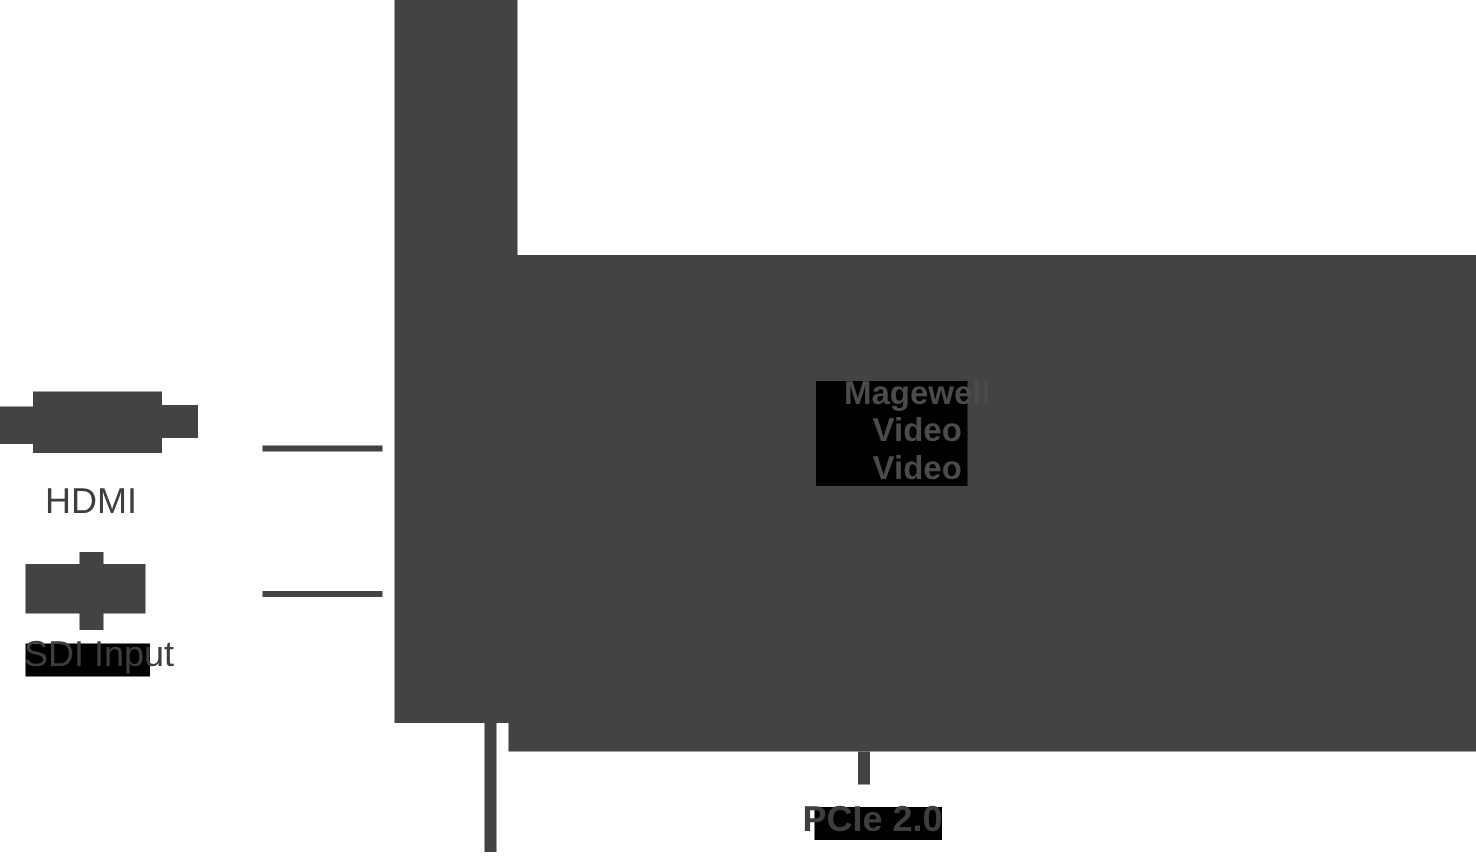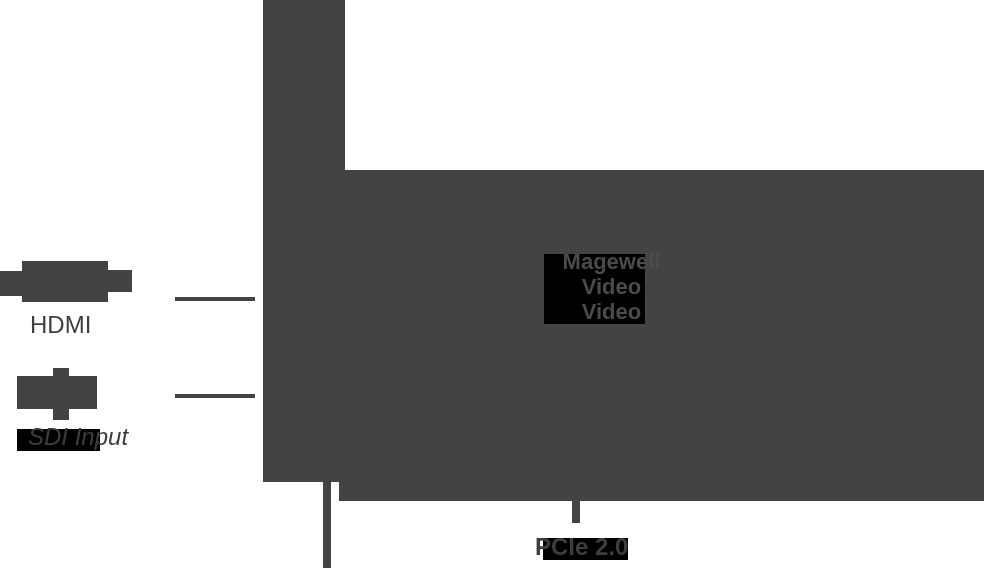--- a/index.html
+++ b/index.html
@@ -42,22 +42,22 @@
   .hdmi-wire     { left: 175px; top: 297px; width: 80px;  height: 4px; }
   .sdi-wire      { left: 175px; top: 394px; width: 80px;  height: 4px; }
   
   .hdmi-wing-l   { left: 0;     top: 271px; width: 23px;  height: 25px; }
   .hdmi-body     { left: 22px;  top: 261px; width: 86px;  height: 41px; }
   .hdmi-wing-r   { left: 108px; top: 270px; width: 24px;  height: 22px; }
   
   .sdi-flange    { left: 17px;  top: 376px; width: 80px;  height: 33px; }
   .sdi-pin       { left: 53px;  top: 368px; width: 16px;  height: 52px; }
   
-  .hdmi-label    { left: 30px;  top: 312px; text-align: right; }
-  .sdi-label     { left: 28px;  top: 424px; font-style: italic; }
+  .hdmi-label    { left: 30px;  top: 322px; text-align: right; }
+  .sdi-label     { left: 16px;  top: 424px; }
   .pcie-label    { left: 535px; top: 534px; font-weight: bold; }
   .sdi-label-box  { left: 17px;  top: 429px; width: 83px; height: 22px; z-index: 2; }
   .pcie-label-box { left: 543px; top: 538px; width: 85px; height: 22px; z-index: 2; }
   
   .engine-chip {
     position: absolute;
     left: 544px; top: 254px;
     width: 67px; height: 70px;
     background: var(--highlight, #000000);
     display: flex;

